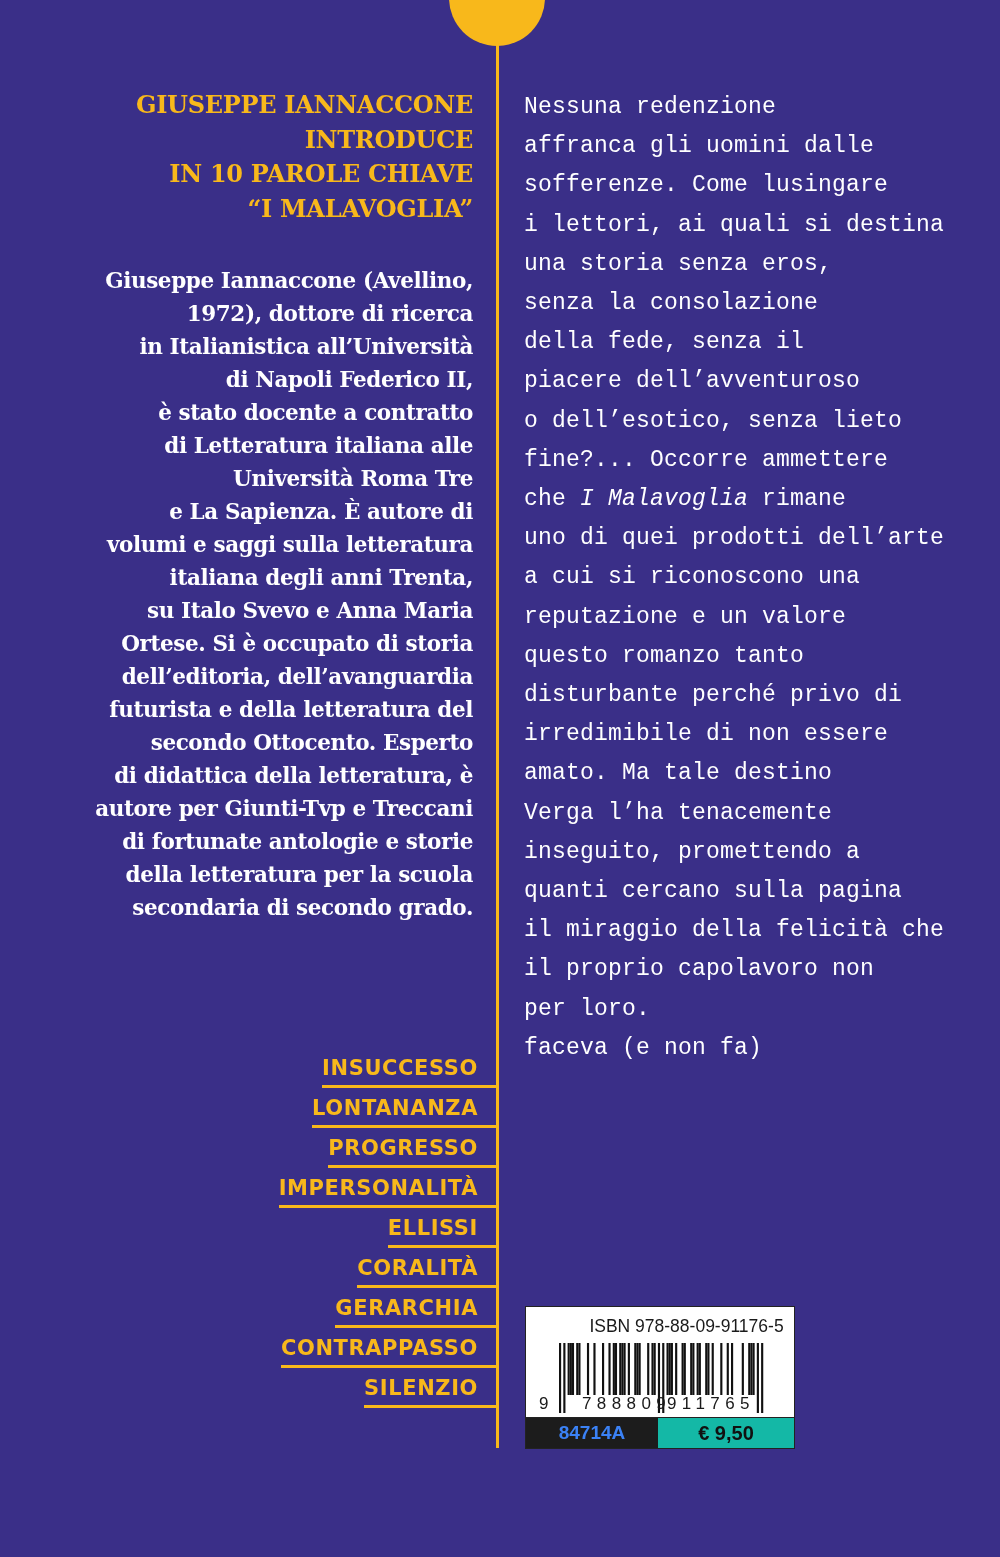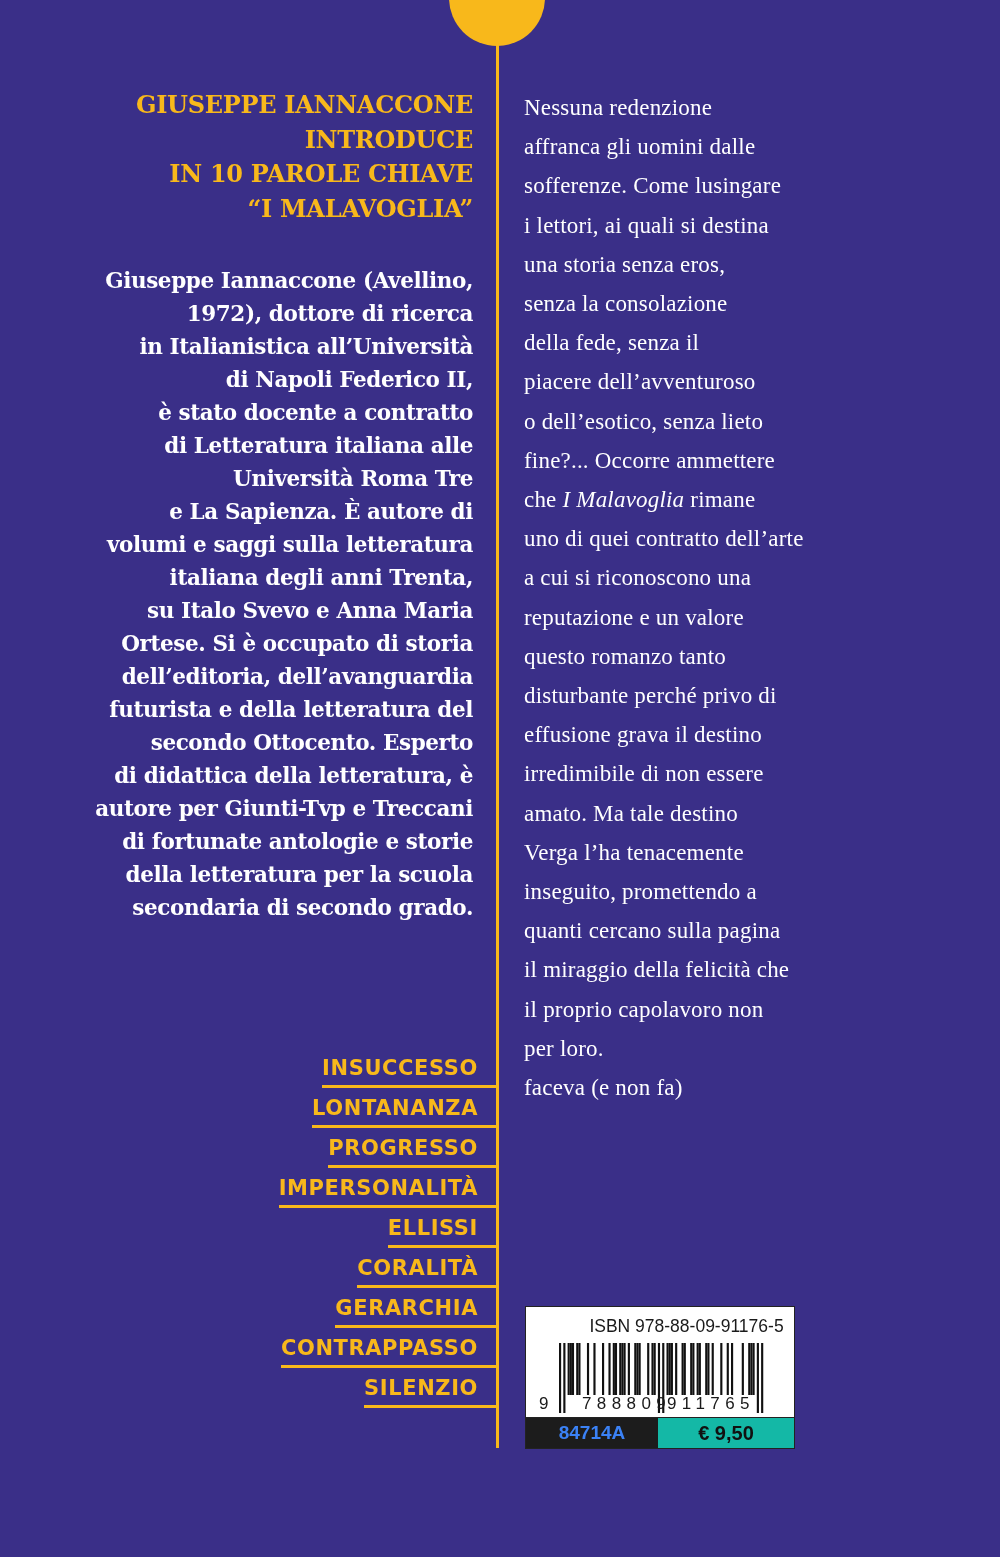--- a/index.html
+++ b/index.html
@@ -24,21 +24,21 @@
       font-size: 24px; line-height: 34.5px; letter-spacing: -0.3px;
     }
     .title div { white-space: nowrap; }
     .bio {
       top: 264px; color: #ffffff; font-weight: bold;
       font-size: 21.5px; line-height: 33px; letter-spacing: -0.4px;
     }
     .bio div { white-space: nowrap; }
     .quote {
       position: absolute; left: 524px; top: 88px; width: 420px;
-      color: #ffffff; font-family: Liberation Serif, serif;
+      color: #ffffff; font-family: Liberation Mono, monospace;
       font-size: 23px; line-height: 39.2px; letter-spacing: 0.2px;
     }
     .quote div { white-space: nowrap; }
     .quote em { font-style: italic; }
     .keywords {
       position: absolute; left: 200px; top: 1050px; width: 298px;
     }
     .kw {
       position: relative; height: 40px; display: flex; justify-content: flex-end;
     }
@@ -122,26 +122,25 @@
     <div><span>affranca gli uomini dalle</span></div>
     <div><span>sofferenze. Come lusingare</span></div>
     <div><span>i lettori, ai quali si destina</span></div>
     <div><span>una storia senza eros,</span></div>
     <div><span>senza la consolazione</span></div>
     <div><span>della fede, senza il</span></div>
     <div><span>piacere dell’avventuroso</span></div>
     <div><span>o dell’esotico, senza lieto</span></div>
     <div><span>fine?... Occorre ammettere</span></div>
     <div><span>che </span><em>I Malavoglia</em><span> rimane</span></div>
-    <div><span>uno di quei contratto dell’arte</span></div>
+    <div><span>uno di quei prodotti dell’arte</span></div>
     <div><span>a cui si riconoscono una</span></div>
     <div><span>reputazione e un valore</span></div>
     <div><span>questo romanzo tanto</span></div>
     <div><span>disturbante perché privo di</span></div>
-    <div><span>effusione grava il destino</span></div>
     <div><span>irredimibile di non essere</span></div>
     <div><span>amato. Ma tale destino</span></div>
     <div><span>Verga l’ha tenacemente</span></div>
     <div><span>inseguito, promettendo a</span></div>
     <div><span>quanti cercano sulla pagina</span></div>
     <div><span>il miraggio della felicità che</span></div>
     <div><span>il proprio capolavoro non</span></div>
     <div><span>per loro.</span></div>
     <div><span>faceva (e non fa)</span></div>
   </div>

